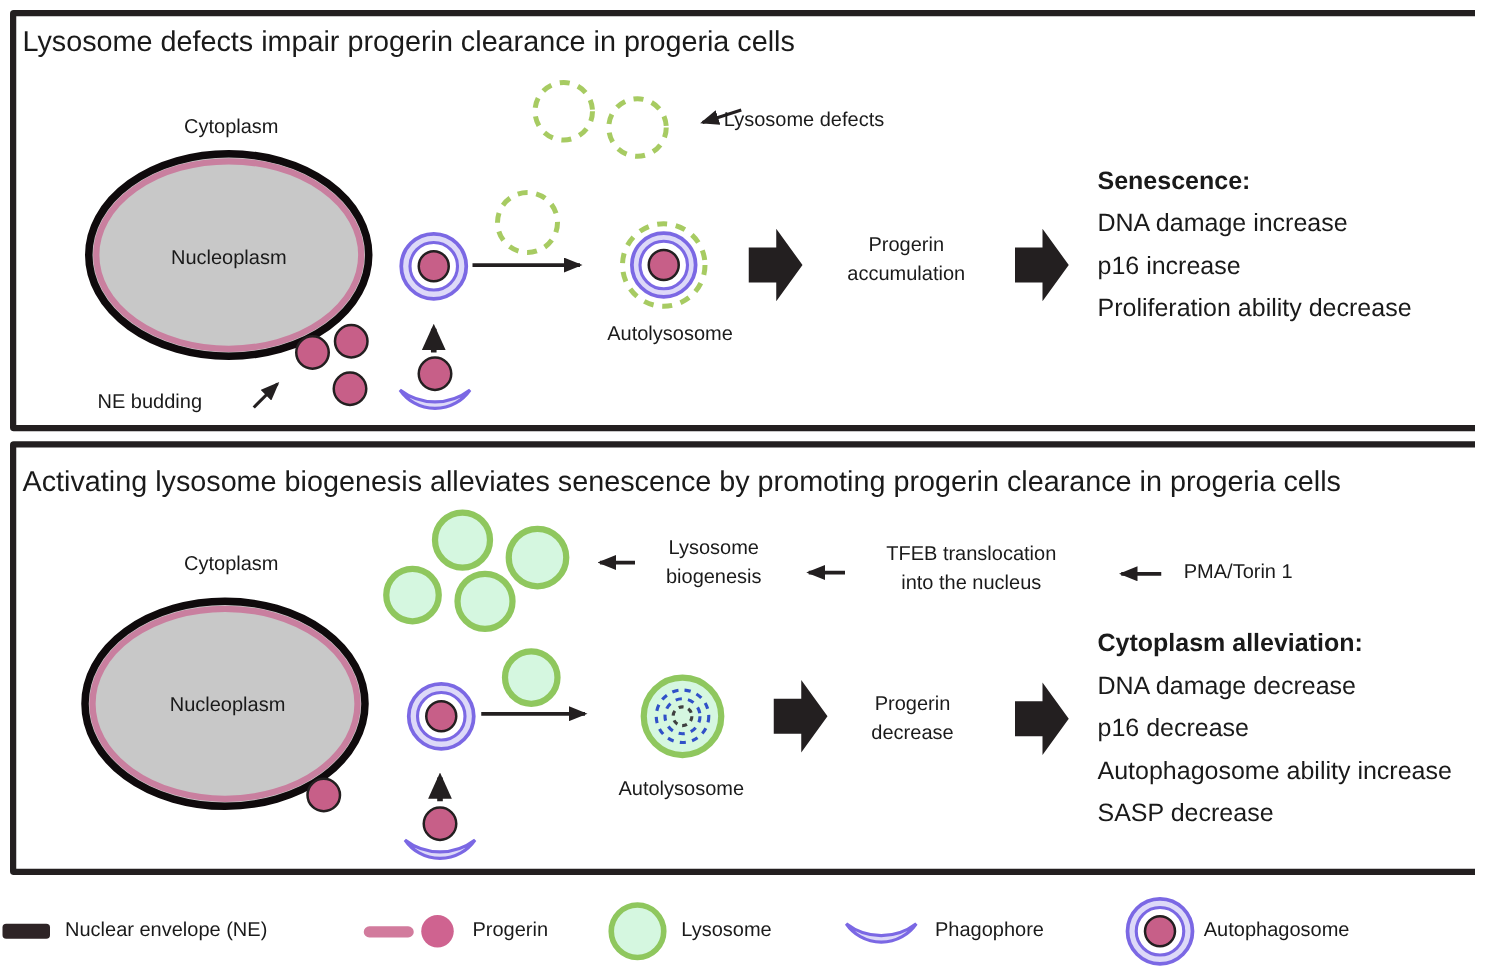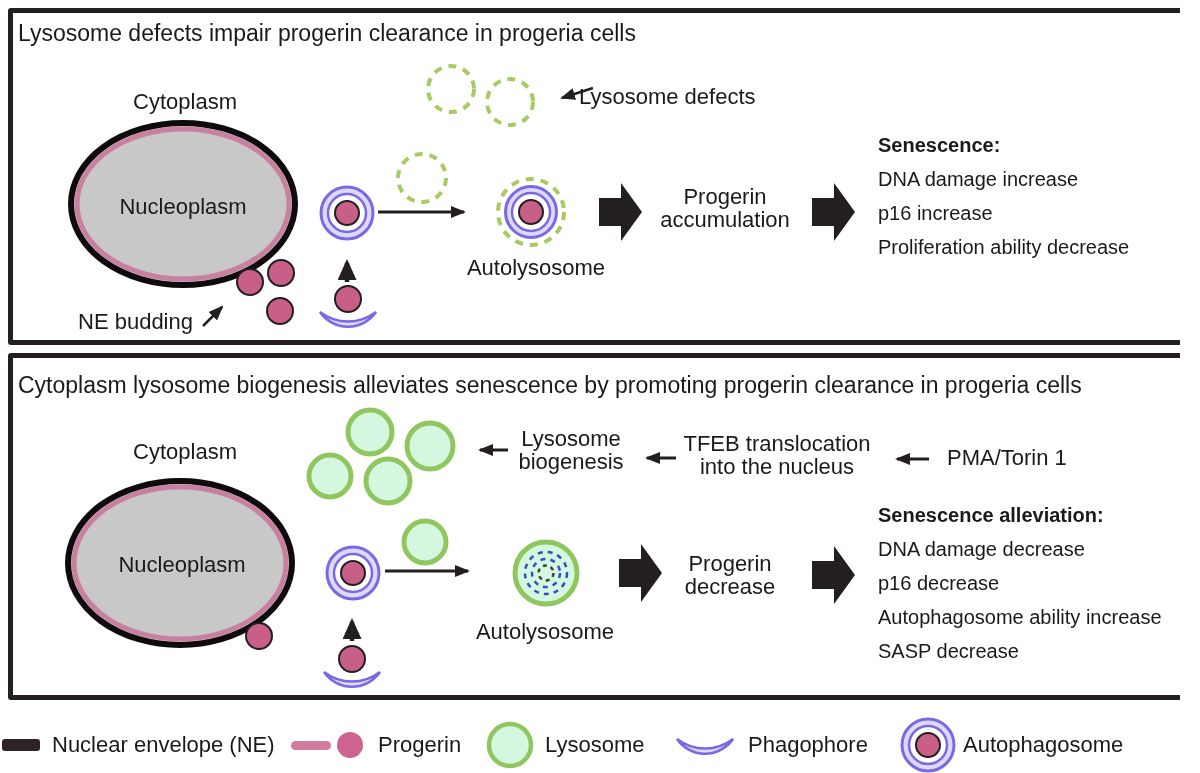--- a/index.html
+++ b/index.html
@@ -4,21 +4,21 @@
 <title>Diagram</title>
 <style>
   html,body{margin:0;padding:0;background:#ffffff;}
   .stage{position:relative;width:1180px;height:773px;background:#ffffff;overflow:hidden;
          font-family:"Liberation Sans", sans-serif;color:#1a1a1a;}
   .panel{position:absolute;left:8px;width:1181px;border:5px solid #231f20;border-radius:3px;
          box-sizing:border-box;background:transparent;}
   .panel.top{top:8px;height:337px;}
   .panel.bottom{top:353px;height:347px;}
   svg.layer{position:absolute;left:0;top:0;}
-  .lbl{position:absolute;font-size:22px;white-space:nowrap;}
+  .lbl{position:absolute;font-size:16px;white-space:nowrap;}
   .ctr{transform:translate(-50%,-50%);text-align:center;}
   .cy{transform:translateY(-50%);}
   .ml{white-space:pre-line;line-height:23px;}
   .title{font-size:23px;line-height:26px;}
   .sen{position:absolute;left:878px;}
   .sen div{line-height:34px;font-size:20px;}
   .sen .hd{font-weight:bold;}
 </style>
 </head>
 <body>
@@ -149,33 +149,33 @@
   <div class="lbl ctr" style="left:536px;top:268px">Autolysosome</div>
   <div class="lbl ctr ml" style="left:725px;top:208px">Progerin
 accumulation</div>
   <div class="sen" style="top:128px">
     <div class="hd">Senescence:</div>
     <div>DNA damage increase</div>
     <div>p16 increase</div>
     <div>Proliferation ability decrease</div>
   </div>
 
-  <div class="lbl title" style="left:18px;top:372px">Cytoplasm lysosome biogenesis alleviates senescence by promoting progerin clearance in progeria cells</div>
+  <div class="lbl title" style="left:18px;top:372px">Activating lysosome biogenesis alleviates senescence by promoting progerin clearance in progeria cells</div>
   <div class="lbl ctr" style="left:185px;top:452px">Cytoplasm</div>
   <div class="lbl ctr" style="left:182px;top:565px">Nucleoplasm</div>
   <div class="lbl ctr ml" style="left:571px;top:450px">Lysosome
 biogenesis</div>
   <div class="lbl ctr ml" style="left:777px;top:455px">TFEB translocation
 into the nucleus</div>
   <div class="lbl cy" style="left:947px;top:458px">PMA/Torin 1</div>
   <div class="lbl ctr" style="left:545px;top:632px">Autolysosome</div>
   <div class="lbl ctr ml" style="left:730px;top:575px">Progerin
 decrease</div>
   <div class="sen" style="top:498px">
-    <div class="hd">Senescence alleviation:</div>
+    <div class="hd">Cytoplasm alleviation:</div>
     <div>DNA damage decrease</div>
     <div>p16 decrease</div>
     <div>Autophagosome ability increase</div>
     <div>SASP decrease</div>
   </div>
 
   <div class="lbl cy" style="left:52px;top:745px">Nuclear envelope (NE)</div>
   <div class="lbl cy" style="left:378px;top:745px">Progerin</div>
   <div class="lbl cy" style="left:545px;top:745px">Lysosome</div>
   <div class="lbl cy" style="left:748px;top:745px">Phagophore</div>

